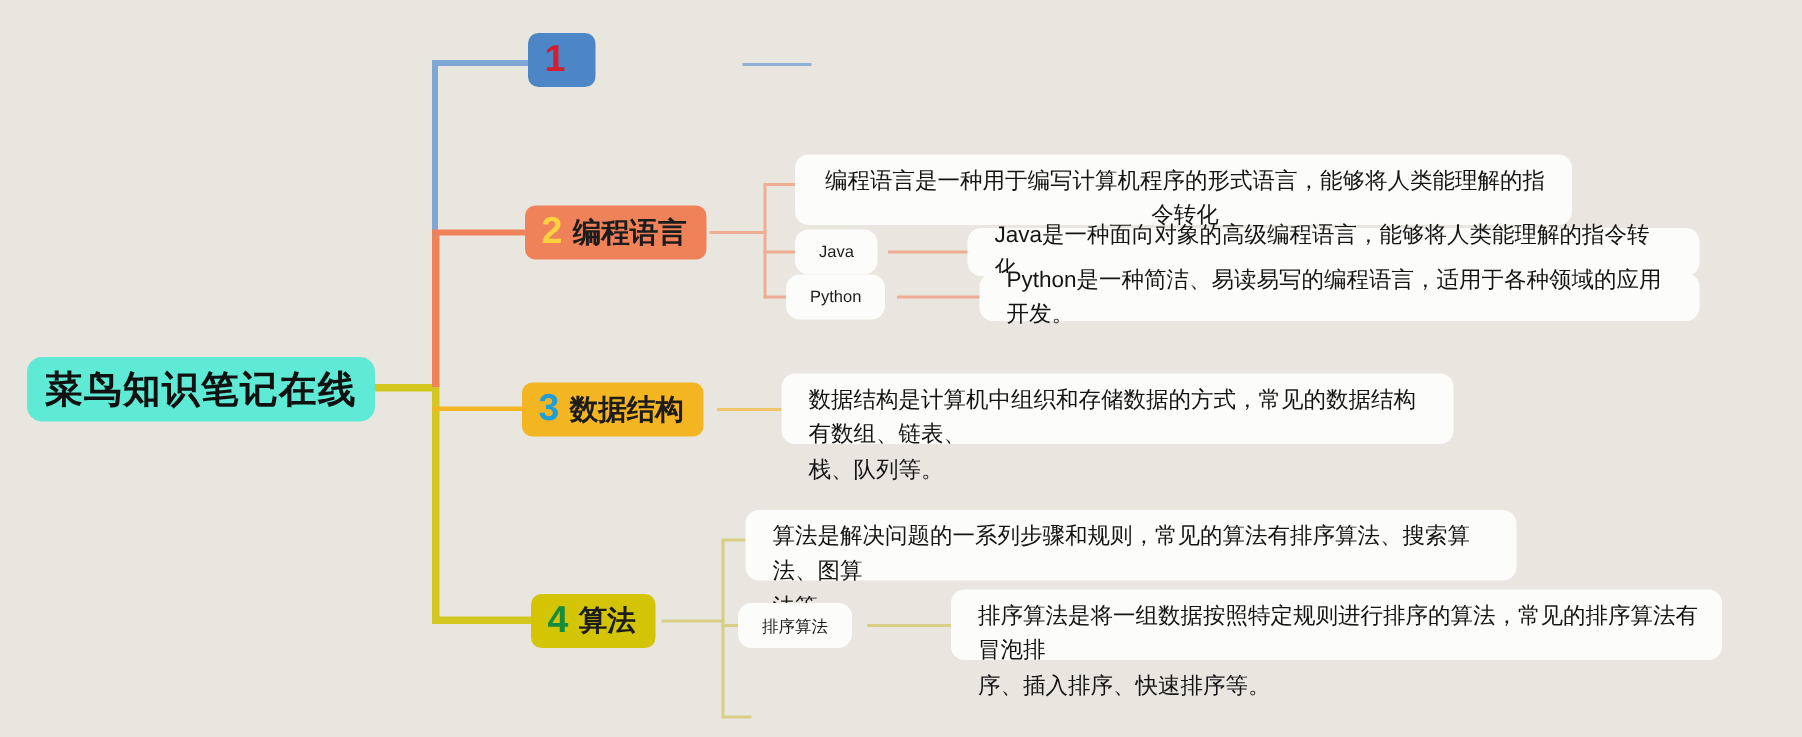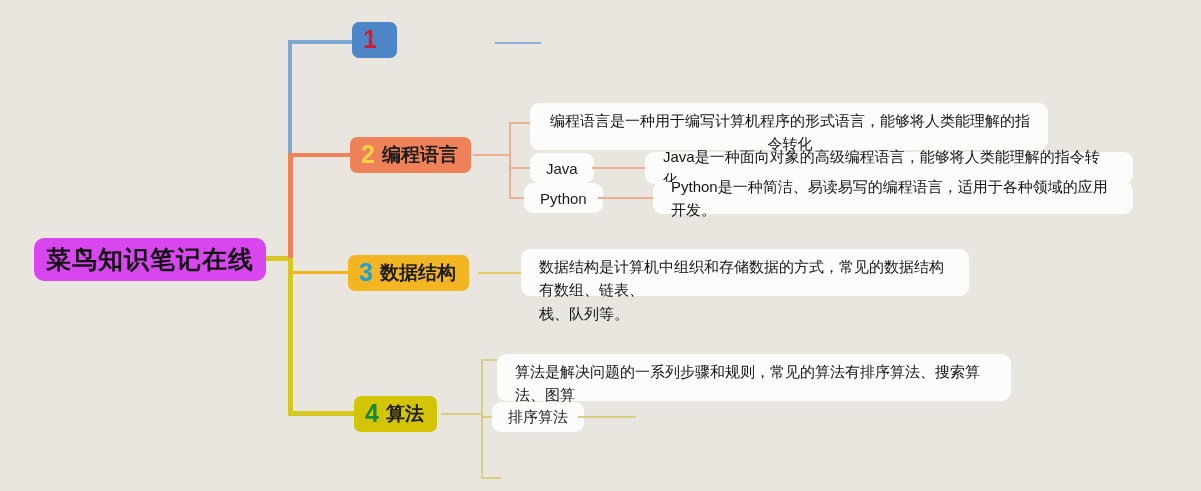--- a/index.html
+++ b/index.html
@@ -26,25 +26,25 @@
   .node {
     position: absolute;
     box-sizing: border-box;
     display: flex;
     align-items: center;
     border-radius: 8px;
     white-space: nowrap;
   }
   
   #root-node {
-    left: 34px;
+    left: 18px;
     top: 238px;
     width: 232px;
     height: 43px;
-    background: #d946ef;
+    background: #5eead4;
     border-radius: 10px;
     justify-content: center;
     font-size: 25px;
     font-weight: bold;
     color: #111111;
     letter-spacing: 1px;
   }
   
   .branch-node {
     height: 36px;
@@ -61,21 +61,21 @@
     line-height: 1;
     position: relative;
     top: -1px;
   }
   
   .sub-node {
     background: #FCFCFA;
     border-radius: 9px;
     padding: 0 16px;
     height: 30px;
-    font-size: 15px;
+    font-size: 11px;
     color: #1c1c1c;
   }
   
   .desc-node {
     position: absolute;
     box-sizing: border-box;
     background: #FCFCFA;
     border-radius: 9px;
     padding: 9px 16px 9px 18px;
     font-size: 15px;
@@ -158,29 +158,35 @@
     <span class="branch-num" style="color:#158C3B;">4</span>
     <span>算法</span>
   </div>
 
   <div class="conn" style="left:441px; top:413px; width:42px; height:2px; background:#D8CE86;"></div>
   <div class="conn" style="left:481px; top:360px; width:2px; height:118px; background:#D8CE86;"></div>
   <div class="conn" style="left:481px; top:359px; width:20px; height:2px; background:#D8CE86;"></div>
   <div class="conn" style="left:481px; top:416px; width:20px; height:2px; background:#D8CE86;"></div>
   <div class="conn" style="left:481px; top:477px; width:20px; height:2px; background:#D8CE86;"></div>
 
-  <div class="desc-node" style="left:497px; top:340px; width:514px; height:47px; align-items:flex-start; padding-top:6px;margin-top:14px;">
+  <div class="desc-node" style="left:497px; top:340px; width:514px; height:47px; align-items:flex-start; padding-top:6px;">
     <div>
       <span>算法是解决问题的一系列步骤和规则，常见的算法有排序算法、搜索算法、图算</span>
       <span>法等。</span>
     </div>
   </div>
 
   <div class="node sub-node" style="left:492px; top:402px; height:30px;">
     <span>排序算法</span>
   </div>
   <div class="conn" style="left:578px; top:416px; width:58px; height:2px; background:#D8CE86;"></div>
+  <div class="desc-node" style="left:634px; top:393px; width:514px; height:47px; align-items:flex-start; padding-top:6px;">
+    <div>
+      <span>排序算法是将一组数据按照特定规则进行排序的算法，常见的排序算法有冒泡排</span>
+      <span>序、插入排序、快速排序等。</span>
+    </div>
+  </div>
 
   <div class="node" id="root-node">
     <span>菜鸟知识笔记在线</span>
   </div>
 
 </div>
 
 </body></html>

